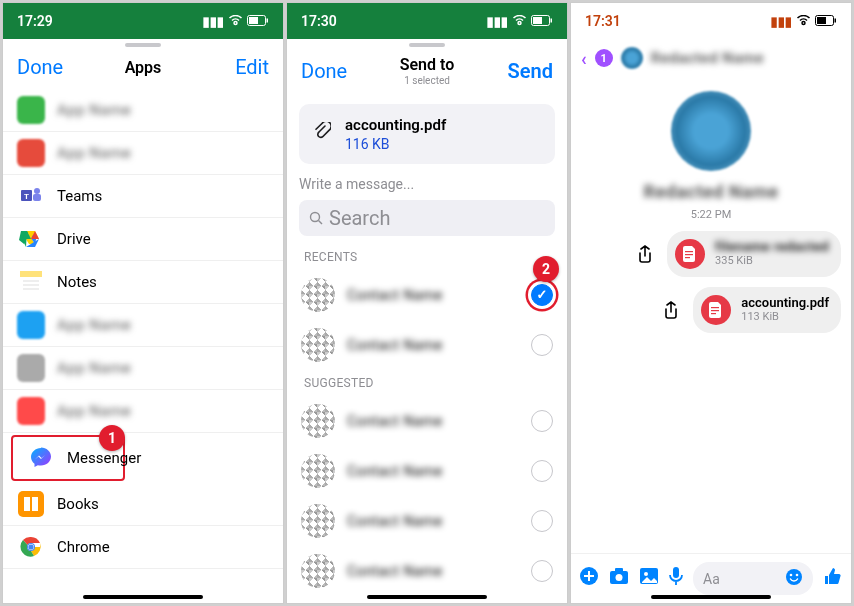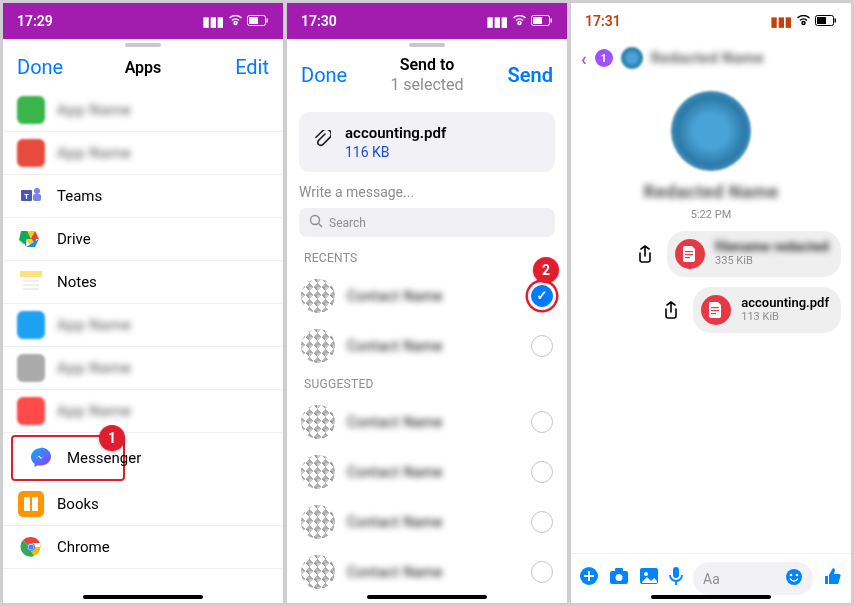--- a/index.html
+++ b/index.html
@@ -1,43 +1,43 @@
 <!DOCTYPE html>
 <html><head>
 <meta charset="utf-8">
 <style>
   * { box-sizing: border-box; margin: 0; padding: 0; font-family: -apple-system, BlinkMacSystemFont, "Segoe UI", Roboto, sans-serif; }
   body { background: #d0d0d0; padding: 2px; }
   .container { display: flex; gap: 2px; width: 850px; height: 602px; background: #d0d0d0; }
   .phone { flex: 1; background: #fff; display: flex; flex-direction: column; overflow: hidden; position: relative; border: 1px solid #ccc; }
-  .status-bar { height: 36px; background: #a21caf; color: #fff; display: flex; align-items: center; justify-content: space-between; padding: 0 14px; font-size: 14px; font-weight: 600; }
+  .status-bar { height: 36px; background: #15803d; color: #fff; display: flex; align-items: center; justify-content: space-between; padding: 0 14px; font-size: 14px; font-weight: 600; }
   .status-bar.light { background: #fff; color: #c2410c; }
   .status-icons { display: flex; align-items: center; gap: 4px; font-size: 13px; }
   .sheet-handle { display: flex; justify-content: center; padding: 4px 0 2px; background: #fff; }
   .sheet-handle .bar { width: 36px; height: 4px; background: #c8c8cc; border-radius: 2px; }
   .nav-bar { display: flex; align-items: center; justify-content: space-between; padding: 6px 14px 10px; background: #fff; }
   .nav-left, .nav-right { color: #007aff; font-size: 20px; min-width: 50px; }
   .nav-right { text-align: right; font-weight: 600; }
   .nav-center { text-align: center; }
   .nav-title { font-size: 16px; font-weight: 600; color: #000; }
-  .nav-subtitle { font-size: 16px; color: #8e8e93; margin-top: 1px; }
+  .nav-subtitle { font-size: 10px; color: #8e8e93; margin-top: 1px; }
   .list { flex: 1; overflow-y: auto; background: #fff; }
   .app-row { display: flex; align-items: center; padding: 7px 14px; border-bottom: 1px solid #efefef; gap: 12px; position: relative; }
   .app-icon { width: 28px; height: 28px; border-radius: 6px; flex-shrink: 0; display: flex; align-items: center; justify-content: center; font-size: 14px; color: #fff; font-weight: bold; }
   .app-name { font-size: 15px; color: #000; }
   .blur-text { filter: blur(3px); color: #555; letter-spacing: 0.5px; }
   .callout { position: absolute; width: 26px; height: 26px; border-radius: 50%; background: #e11d2e; color: #fff; display: flex; align-items: center; justify-content: center; font-size: 14px; font-weight: 700; z-index: 5; box-shadow: 0 1px 3px rgba(0,0,0,0.3); }
   .red-box { border: 2.5px solid #e11d2e; border-radius: 4px; }
   
   .attachment-card { margin: 8px 12px; background: #f2f2f6; border-radius: 10px; padding: 12px 14px; display: flex; align-items: center; gap: 14px; }
   .clip-icon { font-size: 18px; color: #1c1c1e; }
   .att-name { font-size: 15px; font-weight: 600; color: #000; }
   .att-size { font-size: 14px; color: #1d4ed8; margin-top: 2px; }
   .msg-input { margin: 4px 12px 8px; font-size: 14px; color: #8e8e93; }
-  .search-bar { margin: 0 12px 8px; background: #efeff4; border-radius: 8px; padding: 6px 10px; display: flex; align-items: center; gap: 6px; color: #8e8e93; font-size: 12px; }
+  .search-bar { margin: 0 12px 8px; background: #efeff4; border-radius: 8px; padding: 6px 10px; display: flex; align-items: center; gap: 6px; color: #8e8e93; font-size: 20px; }
   .section-title { padding: 6px 17px; font-size: 12px; color: #8e8e93; letter-spacing: 0.3px; background: #fff; }
   .contact-row { display: flex; align-items: center; padding: 8px 14px; gap: 12px; position: relative; }
   .avatar { width: 34px; height: 34px; border-radius: 50%; flex-shrink: 0; }
   .contact-name { font-size: 14px; color: #000; flex: 1; }
   .radio { width: 22px; height: 22px; border-radius: 50%; border: 1.5px solid #c7c7cc; flex-shrink: 0; }
   .radio.checked { background: #007aff; border-color: #007aff; position: relative; }
   .radio.checked::after { content: "✓"; color: #fff; position: absolute; font-size: 13px; top: 2px; left: 4.5px; font-weight: bold; }
   
   .chat-header { display: flex; align-items: center; padding: 8px 10px; gap: 8px; }
   .back-arrow { color: #a050ff; font-size: 18px; font-weight: bold; }

